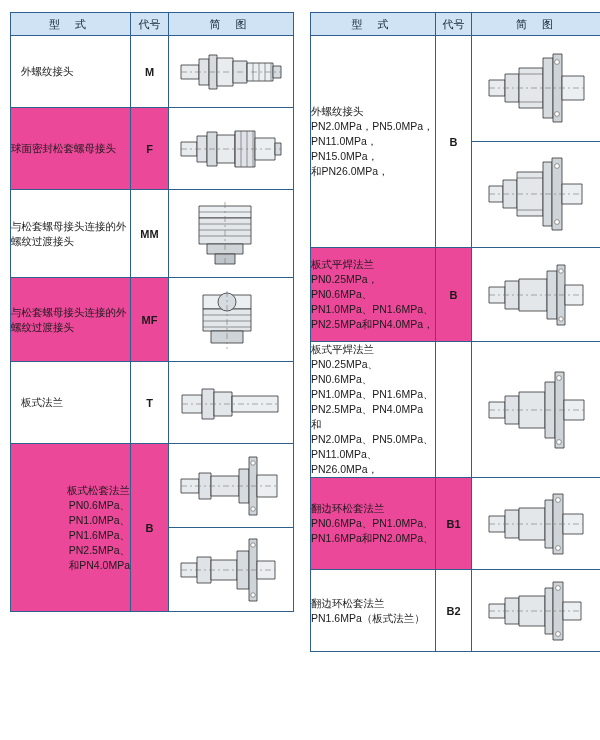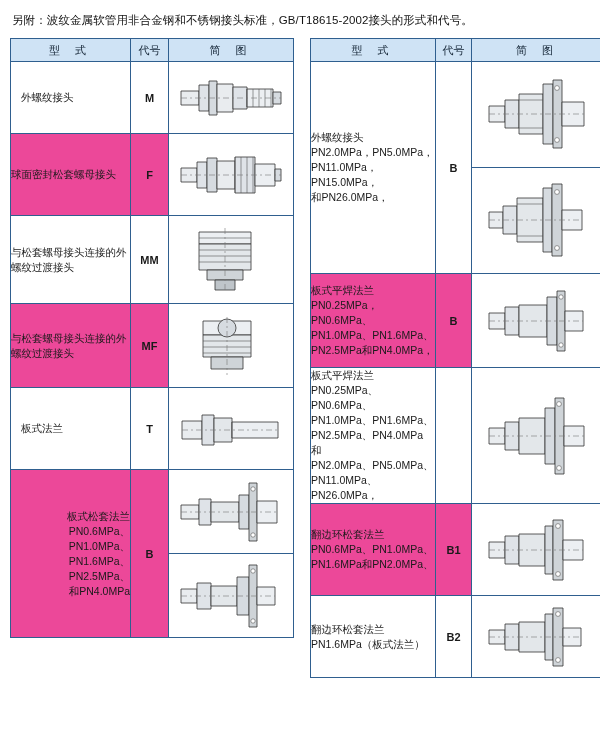--- a/index.html
+++ b/index.html
@@ -93,21 +93,20 @@
     align-items: center;
     justify-content: center;
   }
   svg { display: block; }
 </style>
 </head>
 <body>
 
 <div class="page">
 
-  <p class="doc-title">另附：波纹金属软管用非合金钢和不锈钢接头标准，GB/T18615-2002接头的形式和代号。</p>
 
   <div class="tables">
 
     <table class="spec left">
       <colgroup>
         <col class="col-type">
           <col class="col-code">
           <col class="col-fig">
       </colgroup>
       <thead>

